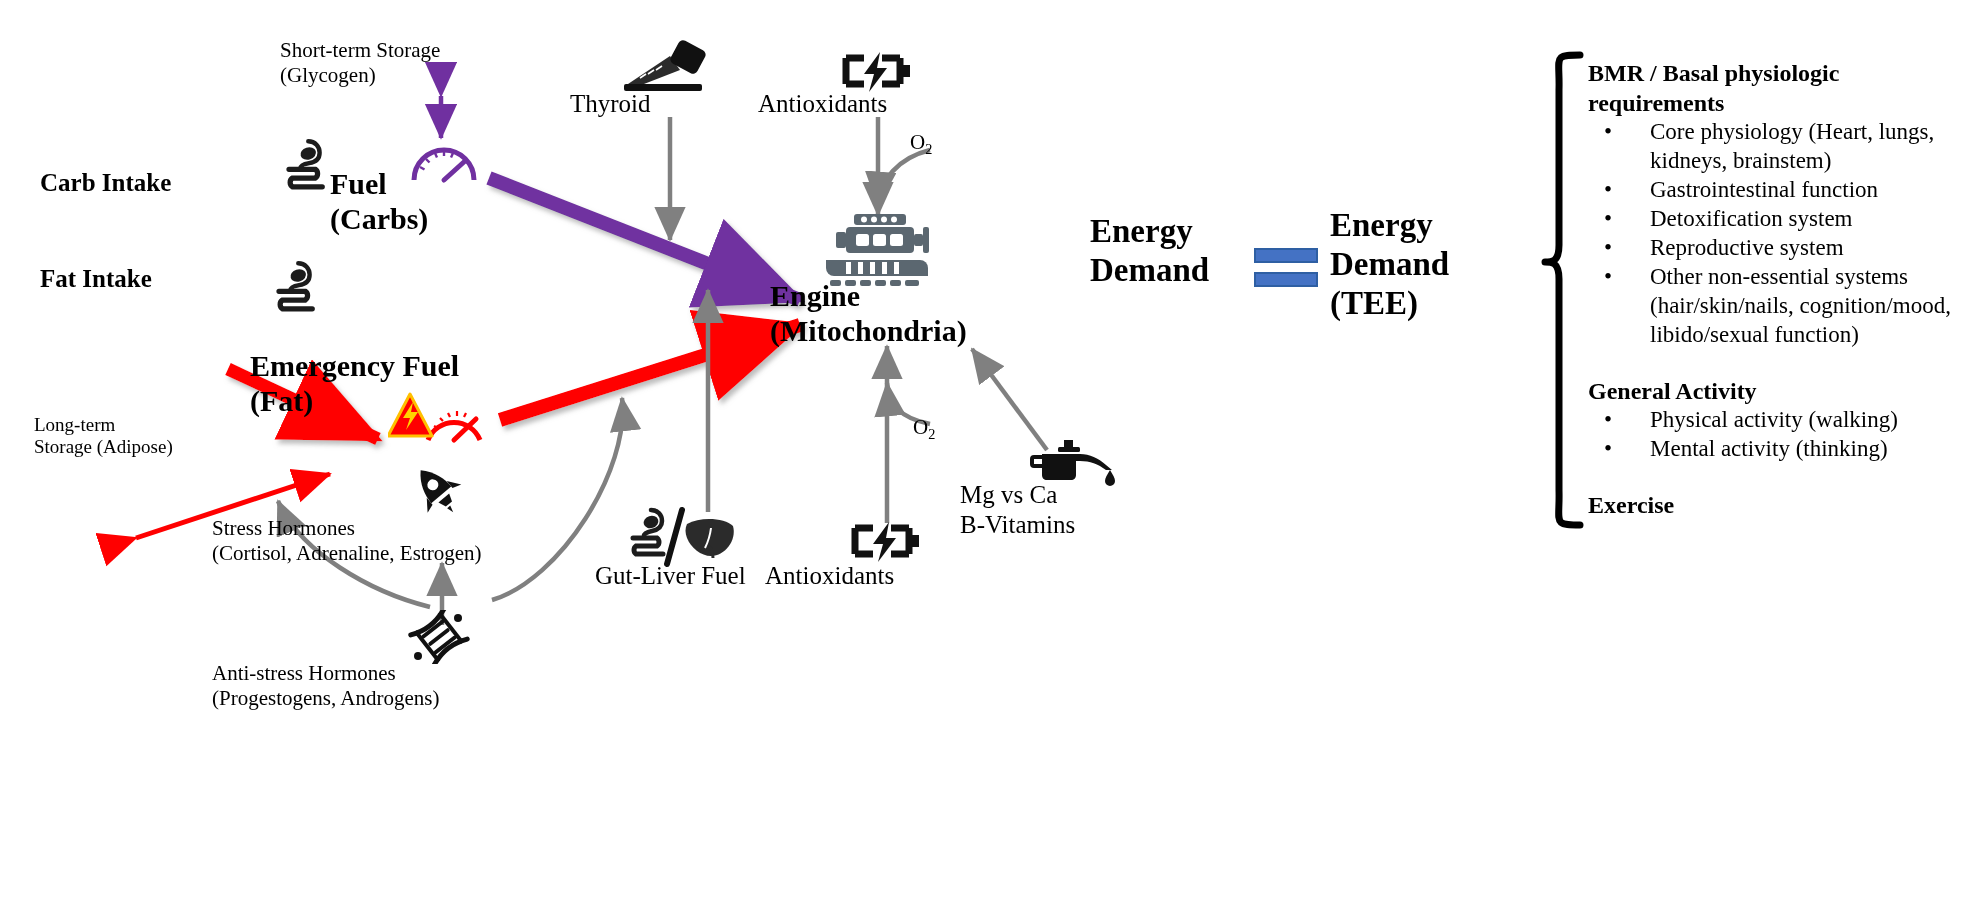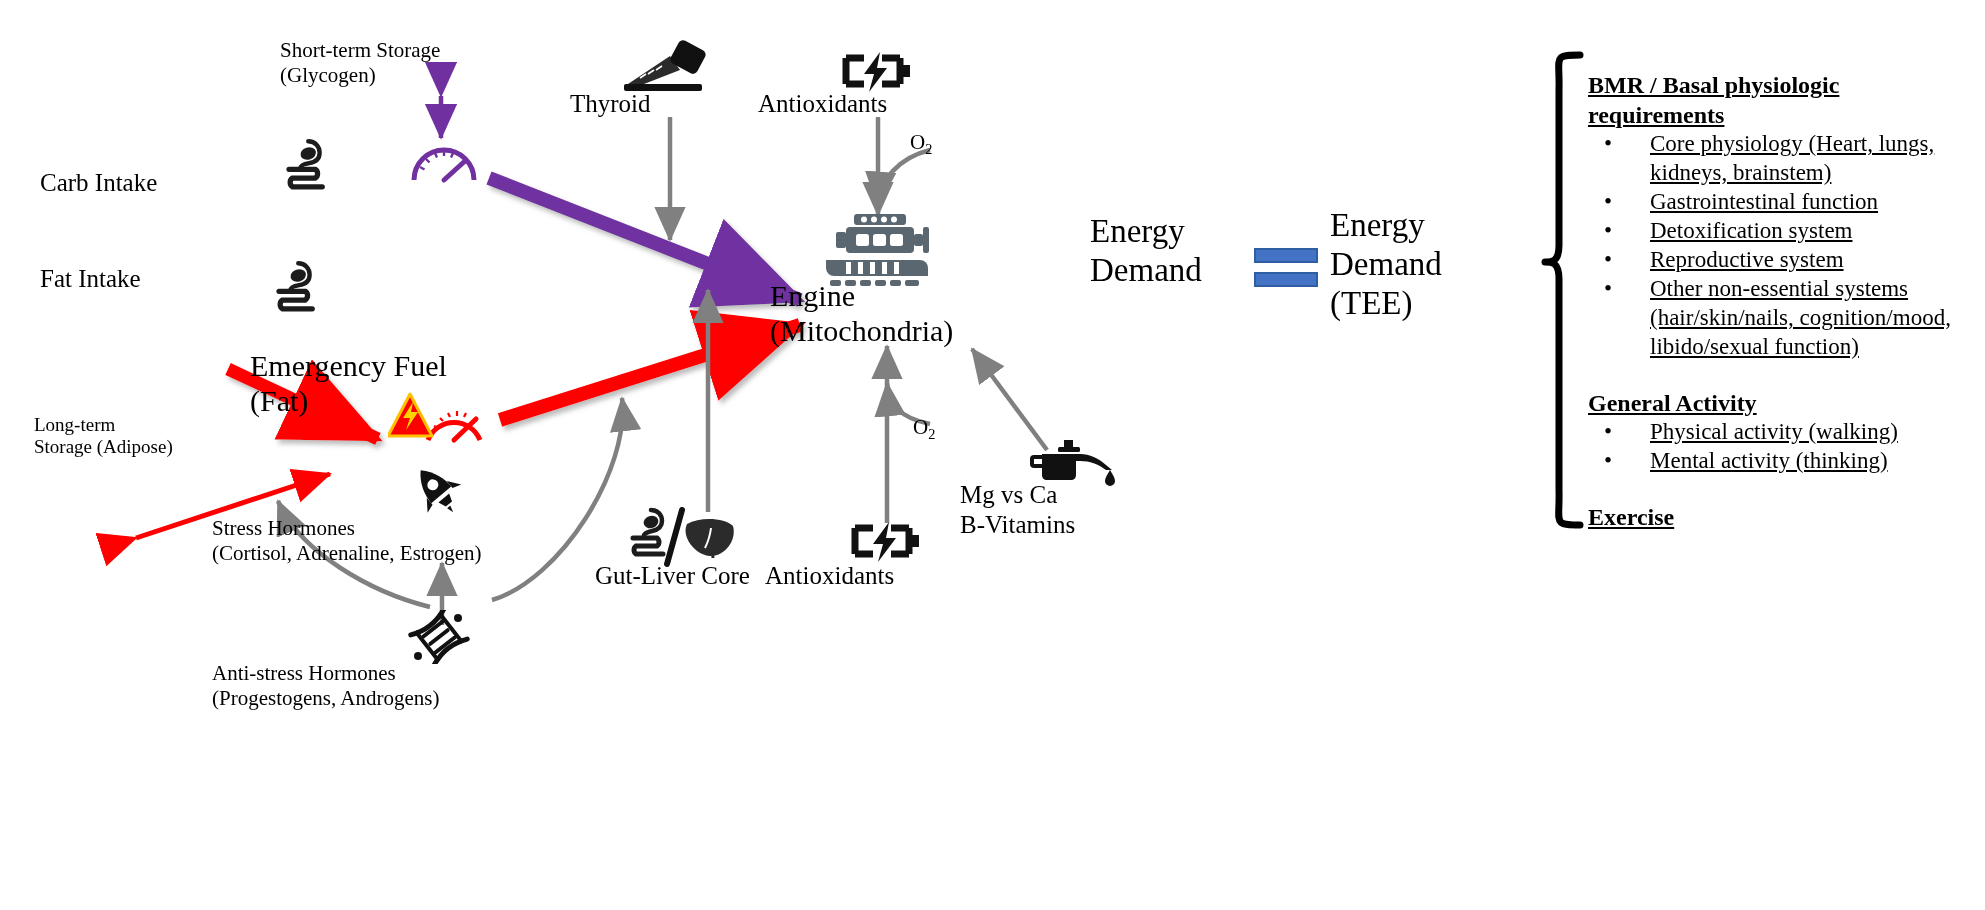--- a/index.html
+++ b/index.html
@@ -22,21 +22,21 @@
     width: 1985px;
     height: 910px;
     pointer-events: none;
   }
   .node {
     position: absolute;
     text-align: left;
     line-height: 1.18;
   }
   .node-bold {
-    font-weight: normal;
+    font-weight: bold;
   }
   .lbl-big { font-size: 30px; }
   .lbl-med { font-size: 25px; }
   .lbl-sm  { font-size: 21px; }
   .lbl-xs  { font-size: 19px; padding-left: 34px; }
   .icon-wrap {
     position: absolute;
     display: flex;
     align-items: center;
     justify-content: center;
@@ -191,20 +191,24 @@
 
   <div class="node lbl-sm" style="left:280px; top:38px; width:320px;">
     <div>Short-term Storage</div>
     <div>(Glycogen)</div>
   </div>
 
   <div class="node node-bold lbl-med" style="left:40px; top:168px; width:220px;">
     <div>Carb Intake</div>
   </div>
 
+  <div class="node node-bold lbl-big" style="left:330px; top:166px; width:220px;">
+    <div>Fuel</div>
+    <div>(Carbs)</div>
+  </div>
 
   <div class="node node-bold lbl-med" style="left:40px; top:264px; width:200px;">
     <div>Fat Intake</div>
   </div>
 
   <div class="node node-bold lbl-big" style="left:250px; top:348px; width:320px;">
     <div>Emergency Fuel</div>
     <div>(Fat)</div>
   </div>
 
@@ -238,21 +242,21 @@
   <div class="node node-bold lbl-big" style="left:770px; top:278px; width:240px;">
     <div>Engine</div>
     <div>(Mitochondria)</div>
   </div>
 
   <div class="node lbl-sm" style="left:913px; top:415px; width:90px; text-align:left;">
     <span>O</span><span class="sub">2</span>
   </div>
 
   <div class="node lbl-med" style="left:595px; top:561px; width:230px;">
-    <div>Gut-Liver Core</div>
+    <div>Gut-Liver Fuel</div>
   </div>
 
   <div class="node lbl-med" style="left:765px; top:561px; width:240px;">
     <div>Antioxidants</div>
   </div>
 
   <div class="node lbl-med" style="left:960px; top:480px; width:230px;">
     <div>Mg vs Ca</div>
     <div>B-Vitamins</div>
   </div>
@@ -435,21 +439,21 @@
   <div class="icon-wrap" style="left:1030px; top:440px; width:86px; height:46px;">
     <svg viewBox="0 0 86 46" width="86" height="46">
       <rect x="34" y="0" width="9" height="8" fill="#111111"></rect>
       <rect x="28" y="7" width="22" height="5" rx="1.5" fill="#111111"></rect>
       <path d="M14 14 h36 c10 0 18 4 26 11 l6 5 l-6 0 c-8 -6 -16 -9 -26 -9 h-4 v14 c0 3 -2 5 -5 5 h-24 c-3 0 -5 -2 -5 -5 v-21 z" fill="#111111"></path>
       <rect x="2" y="17" width="14" height="9" rx="2" fill="none" stroke="#111111" stroke-width="4"></rect>
       <path d="M80 30 c3 5 5 8 5 11 a5 5 0 0 1 -10 0 c0 -3 2 -6 5 -11 z" fill="#111111"></path>
     </svg>
   </div>
 
-  <div class="panel" style="left:1588px; top:70px; width:388px;text-decoration:underline;">
+  <div class="panel" style="left:1588px; top:58px; width:388px;">
 
     <h3>BMR / Basal physiologic requirements</h3>
     <ul>
       <li>Core physiology (Heart, lungs, kidneys, brainstem)</li>
       <li>Gastrointestinal function</li>
       <li>Detoxification system</li>
       <li>Reproductive system</li>
       <li>Other non-essential systems (hair/skin/nails, cognition/mood, libido/sexual function)</li>
     </ul>
 

